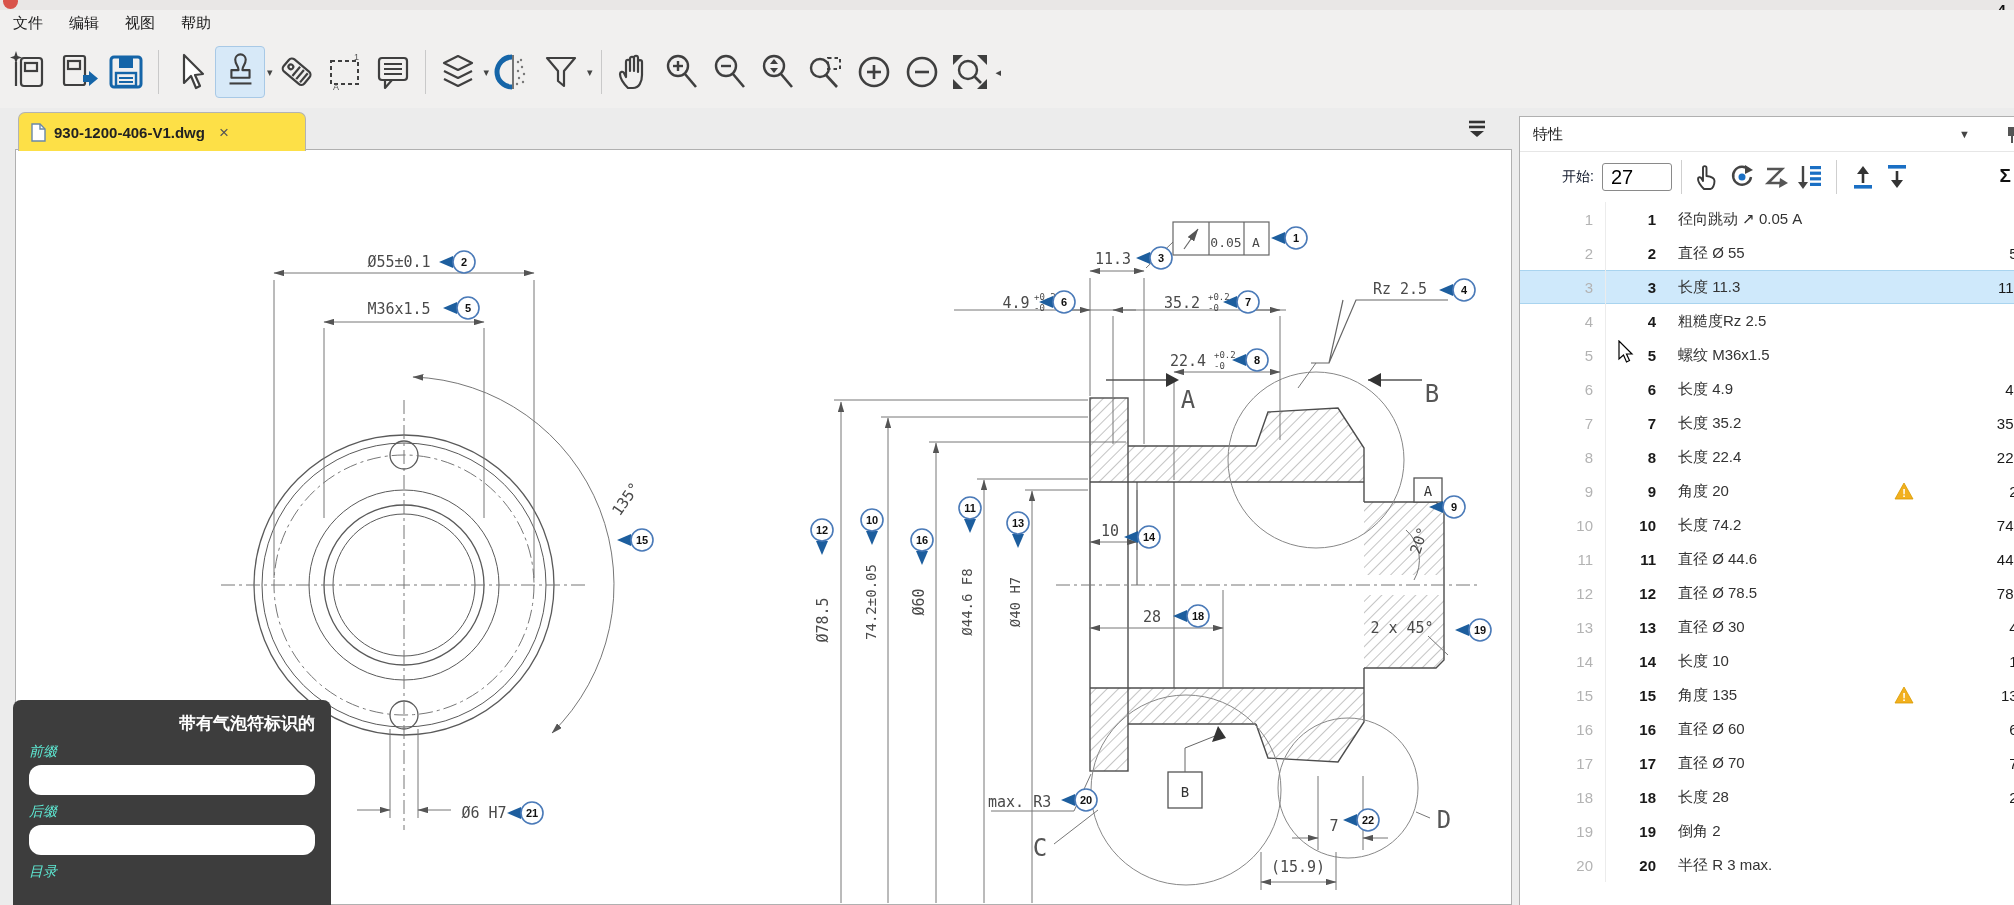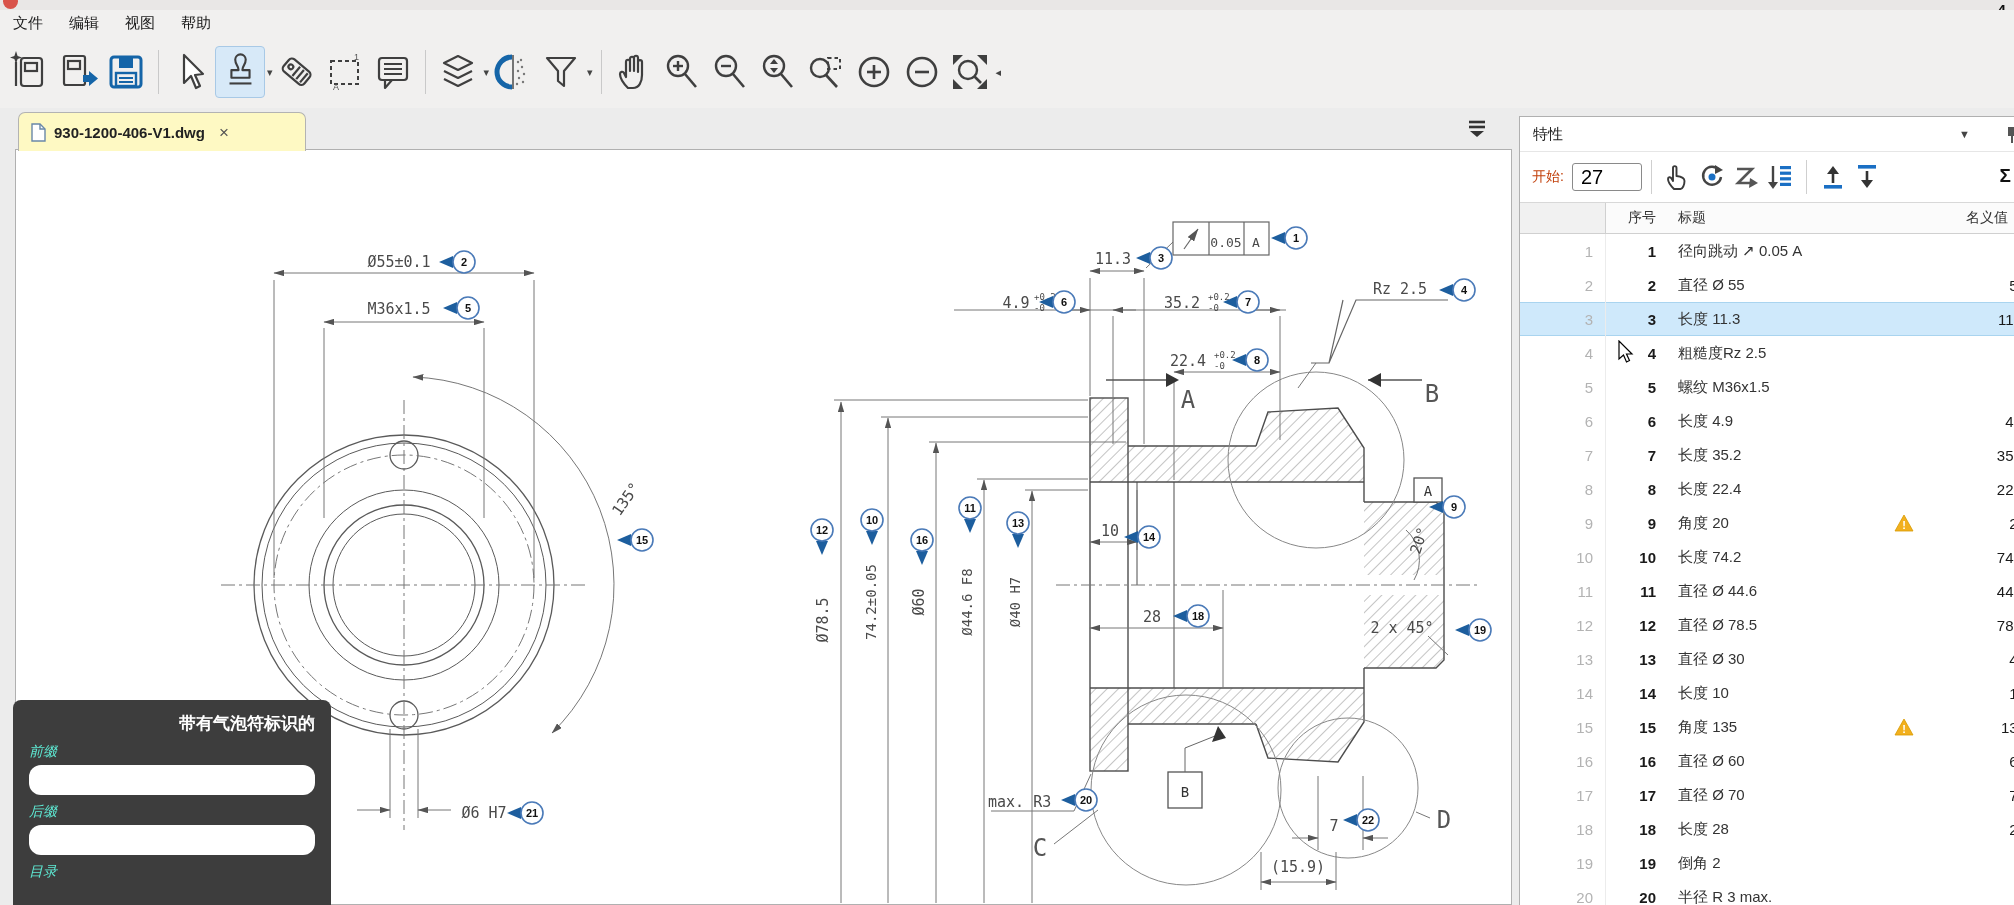--- a/index.html
+++ b/index.html
@@ -12,42 +12,42 @@
   #menubar{position:absolute;left:0;top:10px;width:2014px;height:26px;background:#f1f0ef;display:flex;align-items:center;}
   .menu-item{padding:0 13px;font-size:15px;color:#1a1a1a;cursor:default;}
   #toolbar{position:absolute;left:0;top:36px;width:2014px;height:72px;background:#f1f0ef;display:flex;align-items:center;padding-left:6px;box-sizing:border-box;}
   .tbtn{width:48px;height:50px;display:flex;align-items:center;justify-content:center;flex:0 0 auto;}
   .tsep{width:1px;height:44px;background:#c9c9c9;margin:0 8px;flex:0 0 auto;}
   .tbtn.active{background:#d7e9f8;border:1px solid #a8c9e6;border-radius:4px;}
   .caret{font-size:11px;color:#444;margin-left:2px;flex:0 0 auto;}
   .tgroup{display:flex;align-items:center;flex:0 0 auto;}
   
   #tabbar{position:absolute;left:15px;top:108px;width:1497px;height:42px;}
-  #doc-tab{position:absolute;left:3px;top:4px;width:288px;height:39px;background:#fef9c3;border:1px solid #b3b3b3;border-bottom:none;border-radius:7px 7px 0 0;display:flex;align-items:center;padding:0 12px;box-sizing:border-box;z-index:3;}
+  #doc-tab{position:absolute;left:3px;top:4px;width:288px;height:39px;background:#fde047;border:1px solid #b3b3b3;border-bottom:none;border-radius:7px 7px 0 0;display:flex;align-items:center;padding:0 12px;box-sizing:border-box;z-index:3;}
   #doc-tab .tab-label{font-size:15px;font-weight:600;color:#222;margin-left:8px;white-space:nowrap;}
   #doc-tab .tab-close{font-size:17px;color:#555;margin-left:14px;line-height:1;}
   #tab-list-btn{position:absolute;right:24px;top:10px;}
   #canvas{position:absolute;left:15px;top:149px;width:1497px;height:756px;background:#fff;border:1px solid #b0b0b0;box-sizing:border-box;z-index:1;}
   .dimtxt{font-family:"DejaVu Sans Mono","Liberation Mono",monospace;fill:#4a4a4a;}
   .dimtxt.big{fill:#555;}
   .dimtxt.datum{fill:#333;}
   
   #bubble-panel{position:absolute;left:13px;top:700px;width:318px;height:215px;background:#3d3d3d;border-radius:8px;z-index:6;color:#fff;}
   #bubble-title{font-size:17px;font-weight:bold;padding:12px 16px 6px 16px;text-align:right;}
   #bubble-collapse{position:absolute;right:14px;top:14px;font-size:11px;color:#e0e0e0;}
   .bubble-label{font-size:14px;color:#5eead4;margin:2px 16px 4px 16px;font-style:italic;}
   .bubble-input{display:block;width:286px;height:30px;margin:0 16px 8px 16px;border:none;border-radius:12px;background:#fff;box-sizing:border-box;padding:0 10px;font-size:14px;}
   
   #prop-panel{position:absolute;left:1519px;top:116px;width:495px;height:797px;background:#fff;border:1px solid #b0b0b0;border-right:none;box-sizing:border-box;overflow:hidden;}
   #prop-header{height:34px;display:flex;align-items:center;position:relative;border-bottom:1px solid #e6e6e6;}
   #prop-title{font-size:15px;color:#222;padding-left:13px;}
   #prop-collapse{position:absolute;right:44px;top:11px;font-size:11px;color:#444;}
   #prop-pin{position:absolute;right:-7px;top:8px;}
   #prop-toolbar{height:50px;display:flex;align-items:center;padding-left:12px;position:relative;}
-  #start-label{font-size:14px;color:#c2410c;margin-right:8px;}
+  #start-label{font-size:14px;color:#0f172a;margin-right:8px;margin-left:30px;}
   #start-input{width:70px;height:28px;border:1px solid #8a8a8a;border-radius:3px;font-size:20px;padding:0 8px;box-sizing:border-box;}
   .psep{width:1px;height:34px;background:#cfcfcf;margin:0 9px;}
   .picon{width:34px;height:34px;display:flex;align-items:center;justify-content:center;}
   #sigma{position:absolute;right:3px;top:13px;font-size:19px;font-weight:bold;color:#111;}
   
   #prop-table-header{height:30px;display:flex;align-items:center;background:#fbfbfb;border-top:1px solid #d8d8d8;border-bottom:1px solid #d0d0d0;font-size:14px;color:#333;}
   .c-gut{width:86px;flex:0 0 auto;text-align:right;padding-right:12px;box-sizing:border-box;}
   #prop-table-header .c-gut{background:#f1f1f1;height:100%;border-right:1px solid #d0d0d0;display:flex;align-items:center;justify-content:flex-end;}
   .c-no{width:58px;flex:0 0 auto;text-align:right;padding-right:8px;box-sizing:border-box;}
   .c-title{flex:1 1 auto;padding-left:14px;}
@@ -615,27 +615,20 @@
     </div>
     <div class="picon">
       <svg width="30" height="30" viewBox="0 0 30 30">
         <rect x="6" y="3" width="18" height="3.6" fill="#1a6fc4"></rect>
         <line x1="15" y1="9" x2="15" y2="20" stroke="#333" stroke-width="2.6"></line>
         <polygon points="15,26 9,18 21,18" fill="#333"></polygon>
       </svg>
     </div>
     <span id="sigma">Σ</span>
   </div>
-  <div id="prop-table-header">
-    <div class="c-gut"></div>
-    <div class="c-no">序号</div>
-    <div class="c-title">标题</div>
-    <div class="c-warn"></div>
-    <div class="c-nom" style="padding-right:18px;">名义值</div>
-  </div>
   <div id="prop-table-body">
       <div class="prow">
         <div class="c-gut">1</div>
         <div class="c-no">1</div>
         <div class="c-title">径向跳动 ↗ 0.05 A</div>
         <div class="c-warn"></div>
         <div class="c-nom"></div>
       </div>
       <div class="prow">
         <div class="c-gut">2</div>

